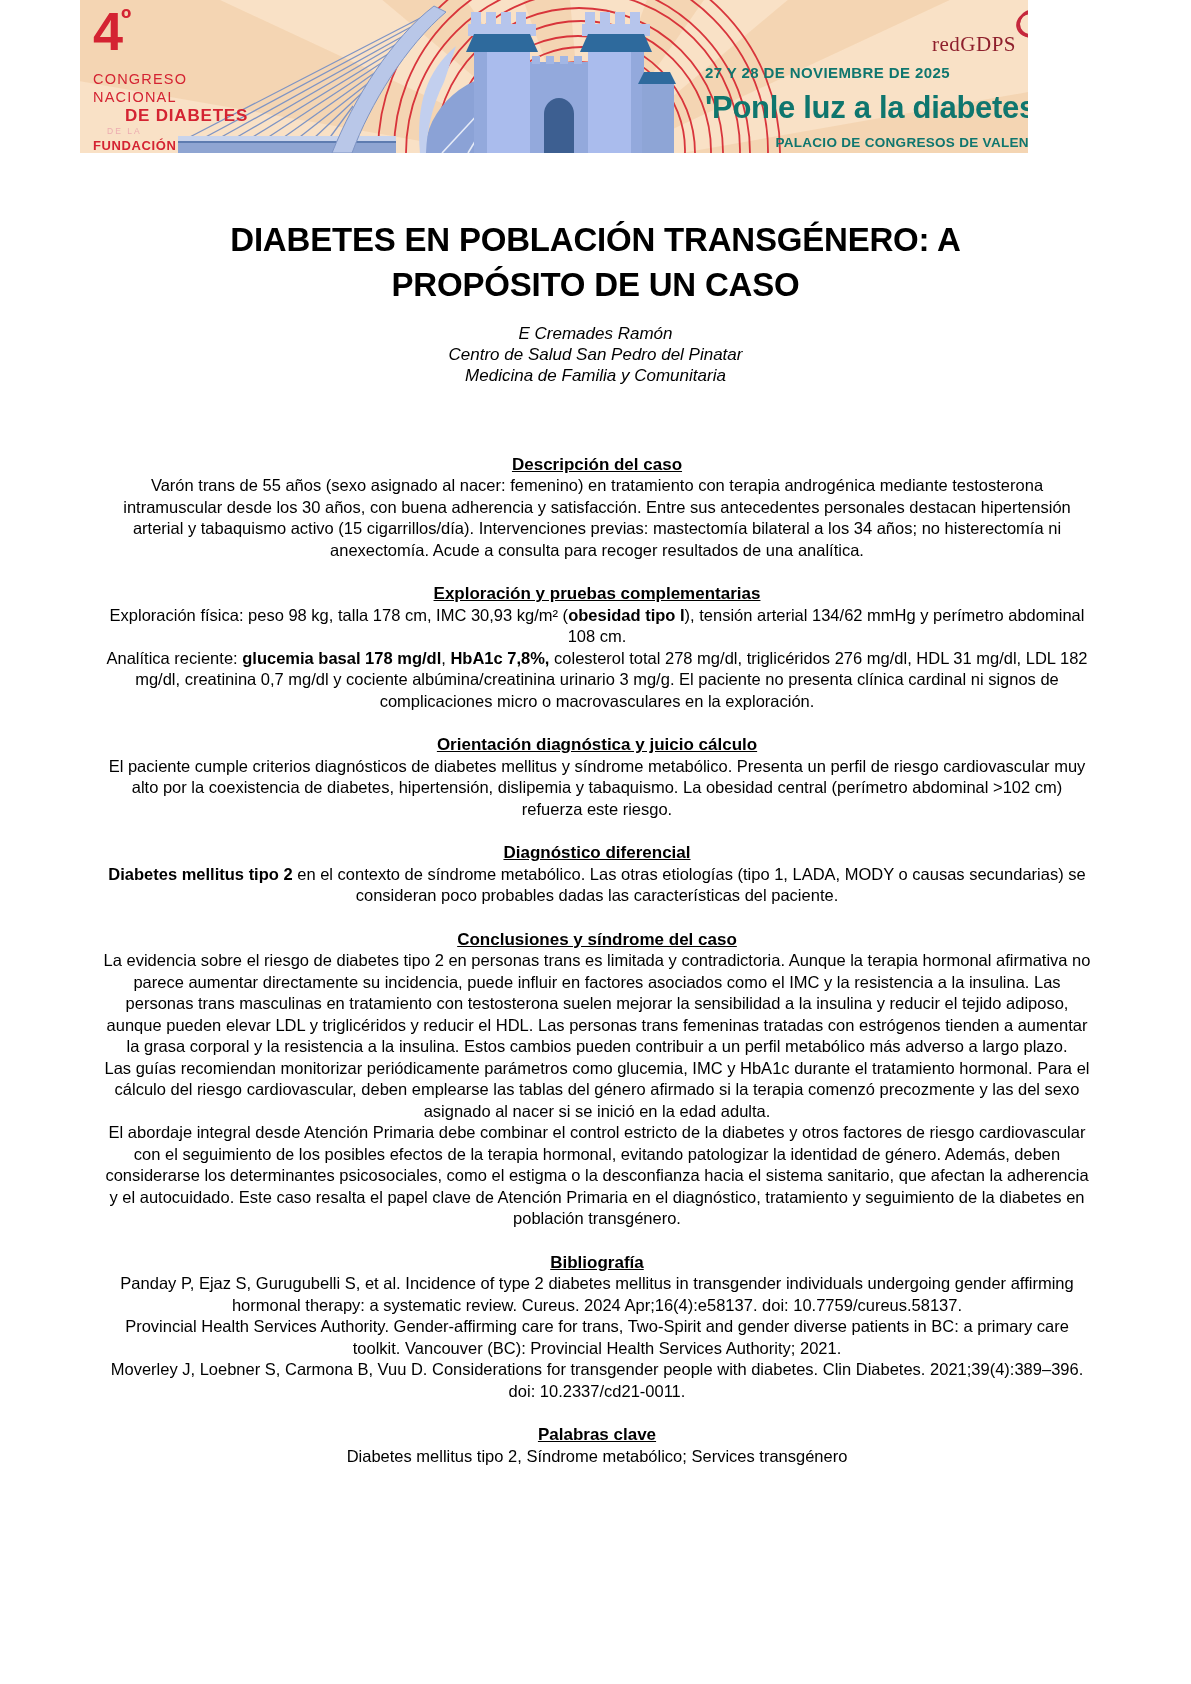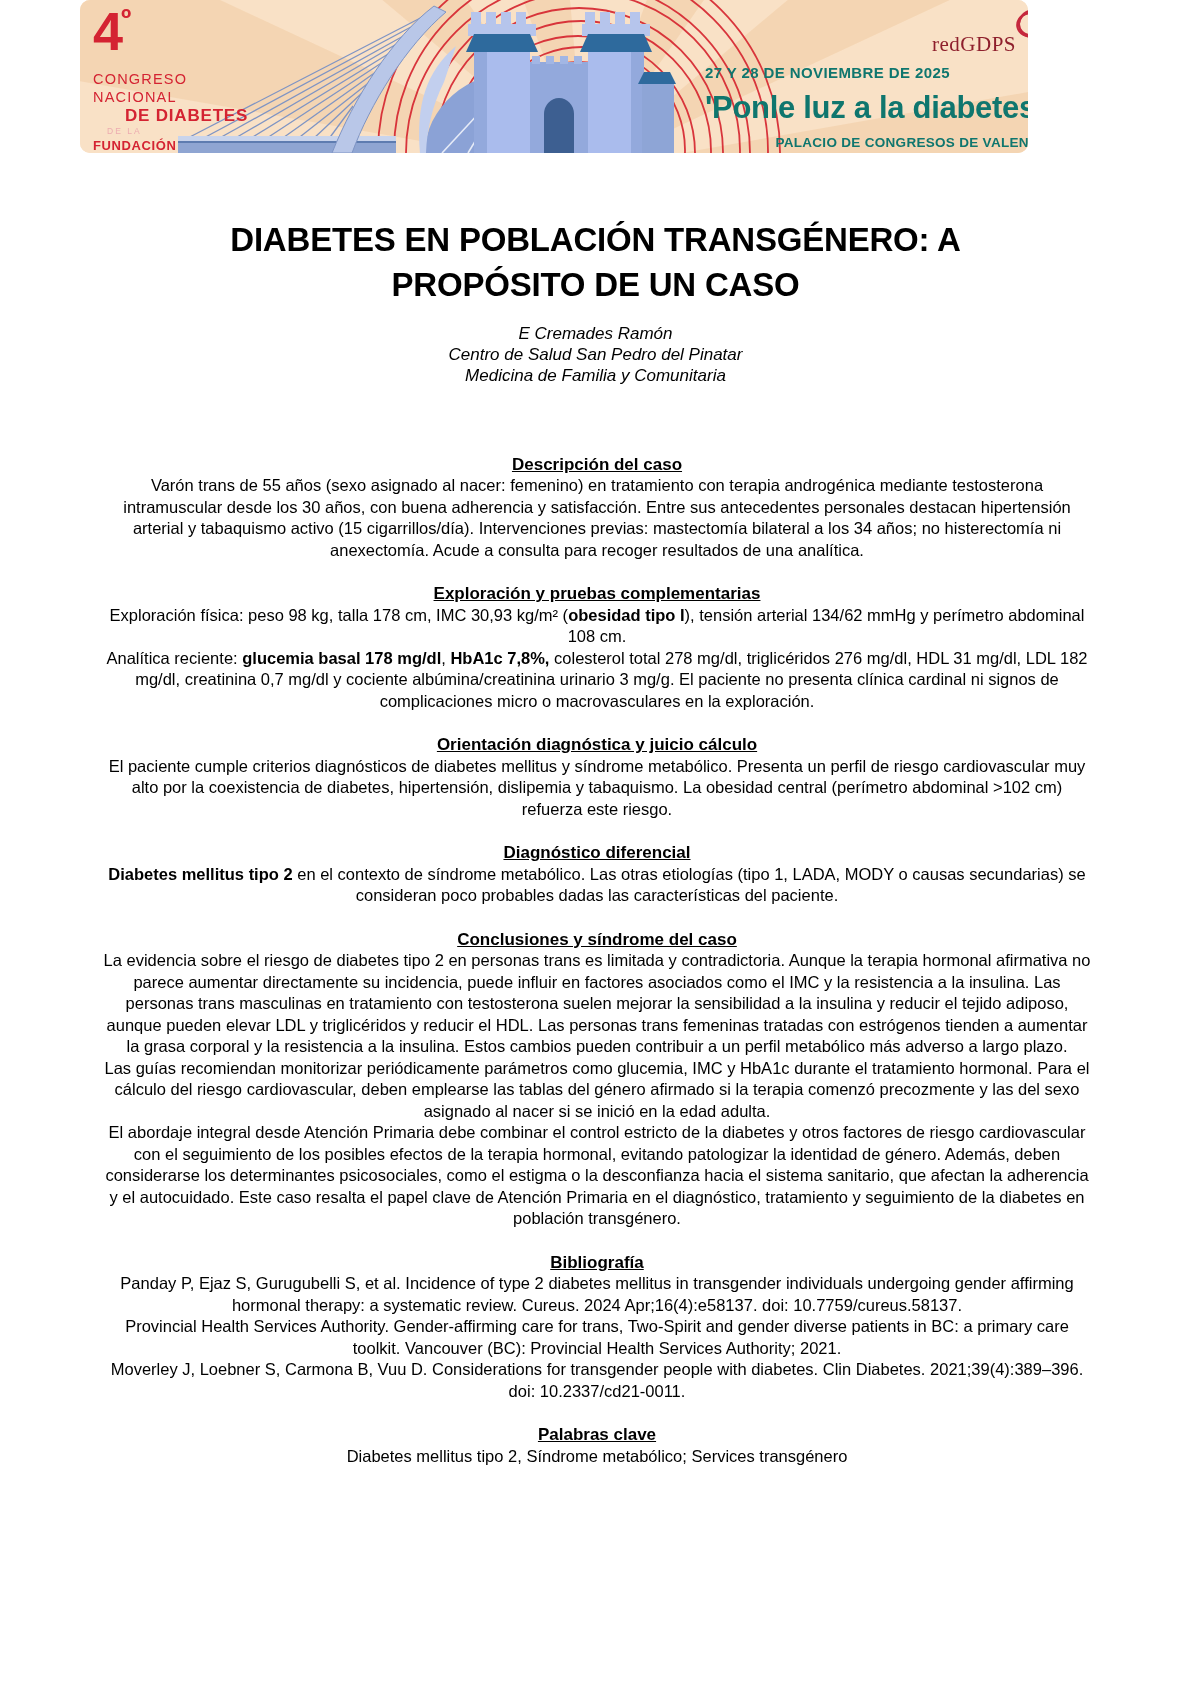--- a/index.html
+++ b/index.html
@@ -1,21 +1,21 @@
 <!DOCTYPE html>
 <html lang="es"><head>
 <meta charset="utf-8">
 <style>
   html,body{margin:0;padding:0;}
   body{
     width:1191px;height:1684px;position:relative;background:#ffffff;
     font-family:"Liberation Sans", sans-serif;color:#000;overflow:hidden;
   }
   
-  .banner{position:absolute;left:80px;top:0;width:948px;height:153px;overflow:hidden;background:#f9e1c6;border-radius:10px;}
+  .banner{position:absolute;left:80px;top:0;width:948px;height:153px;overflow:hidden;background:#f9e1c6;}
   .banner svg.art{position:absolute;left:0;top:0;width:1030px;height:153px;display:block;}
   .logo-block{position:absolute;left:13px;top:4px;color:#d42332;line-height:1;}
   .logo-num{font-weight:bold;font-size:54px;letter-spacing:-2px;}
   .logo-num .ord{font-size:28px;vertical-align:22px;letter-spacing:0;}
   .logo-l1{font-size:14.5px;letter-spacing:1.2px;margin-top:14px;}
   .logo-l2{font-size:14.5px;letter-spacing:1.2px;margin-top:3px;}
   .logo-l3{font-size:17px;font-weight:bold;letter-spacing:.8px;margin-top:3px;padding-left:32px;}
   .logo-l4{font-size:8.5px;color:#ecacb0;letter-spacing:2px;margin-top:3px;margin-left:14px;}
   .logo-l5{font-size:13px;font-weight:bold;letter-spacing:.6px;margin-top:3px;}
   .logo-l6{font-size:18px;font-weight:bold;letter-spacing:.2px;margin-top:2px;}

